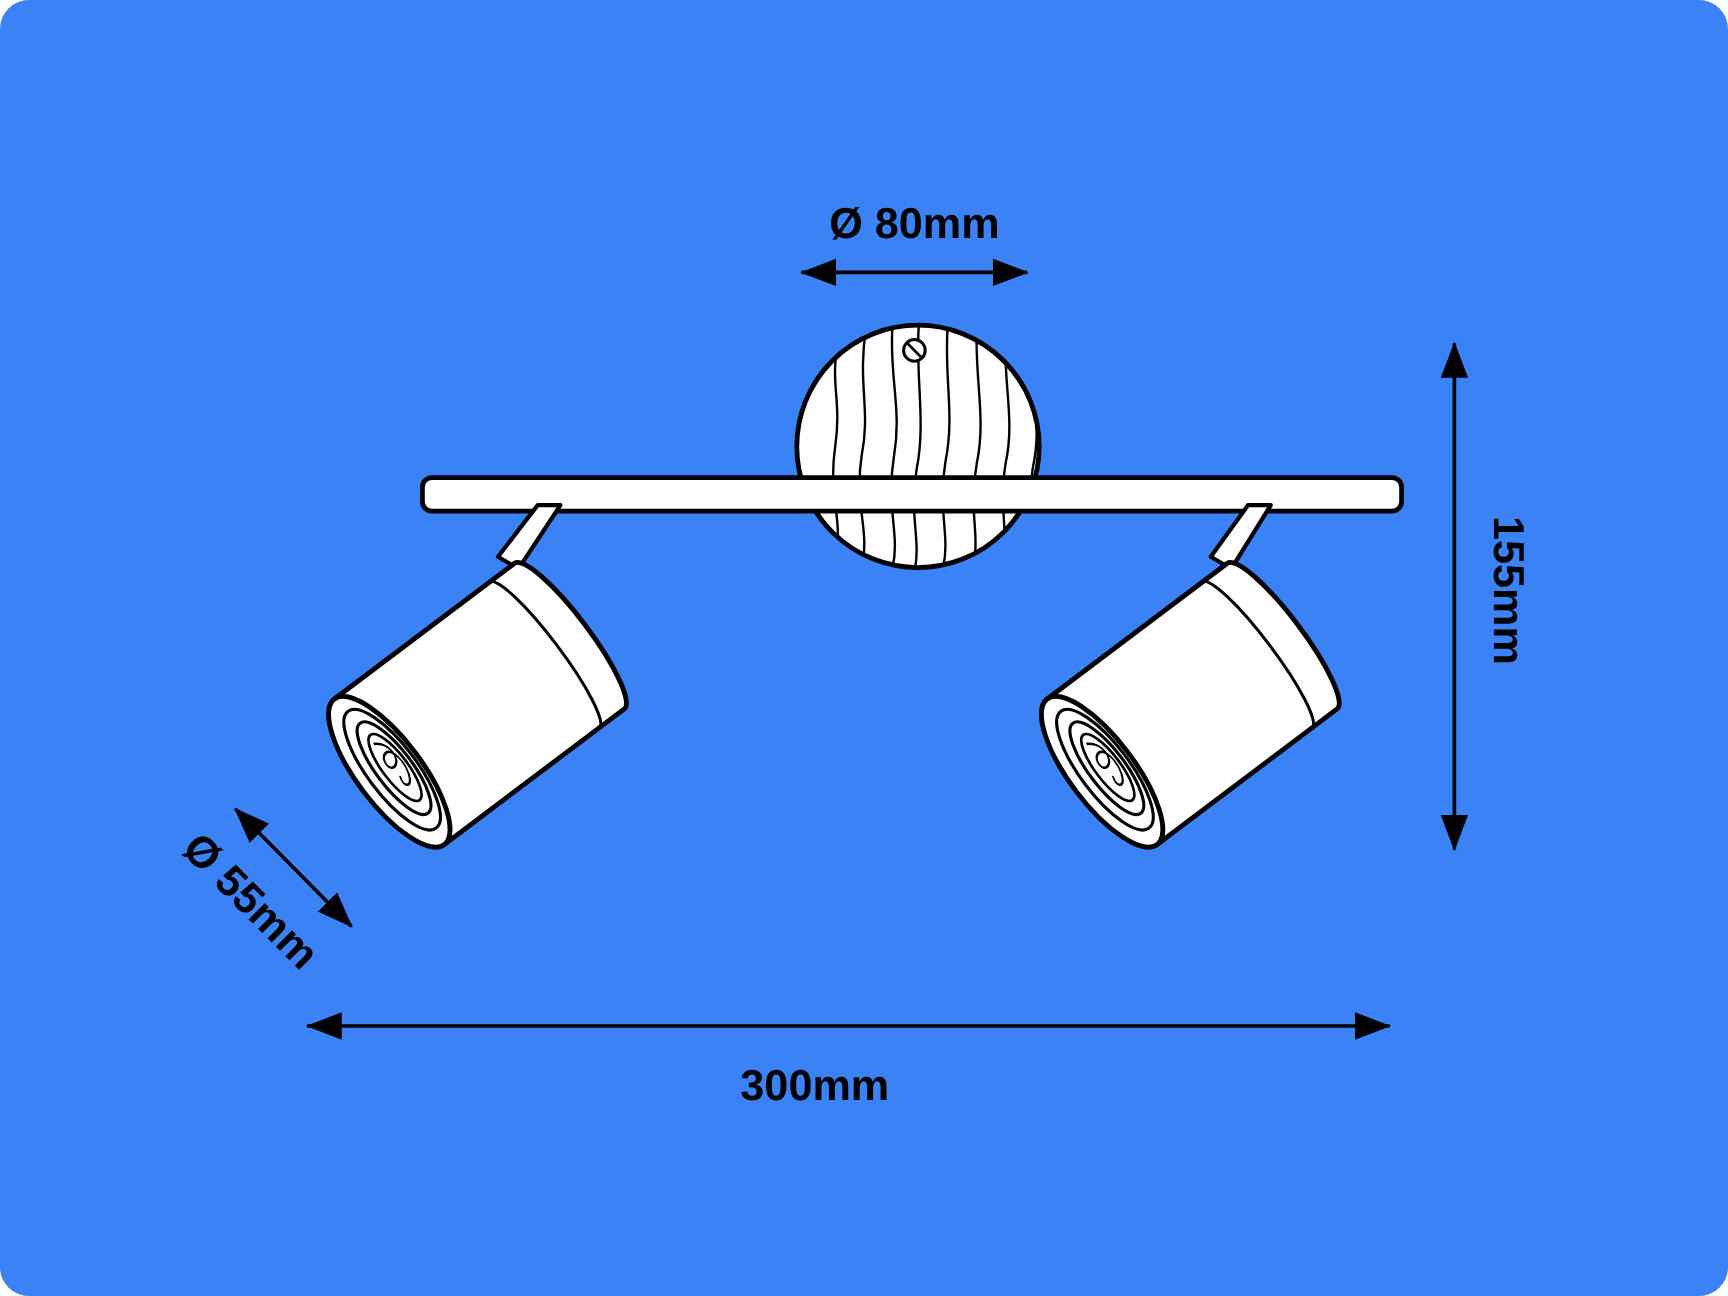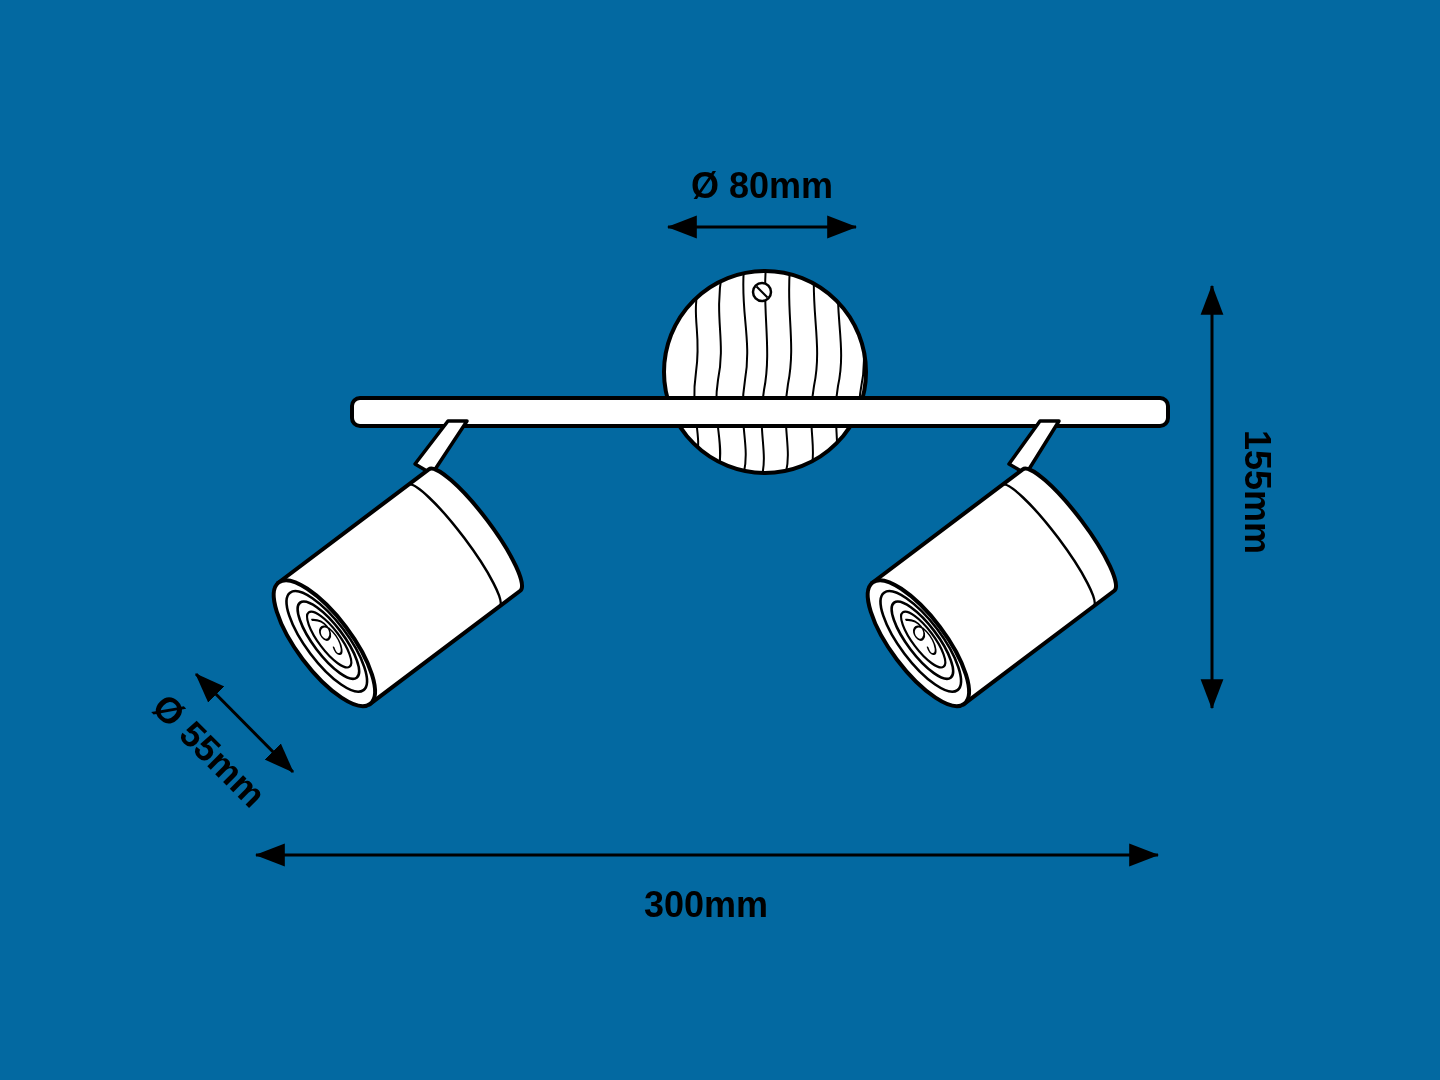--- a/index.html
+++ b/index.html
@@ -5,41 +5,42 @@
   html, body {
     margin: 0;
     padding: 0;
     background: #ffffff;
     font-family: "Liberation Sans", sans-serif;
   }
   .stage {
     position: relative;
     width: 1440px;
     height: 1080px;
-    background: #0369a1;
+    background: #3b82f6;
     overflow: hidden;
     margin: 0 auto;
+    border-radius: 24px;
   }
   .stage svg {
     position: absolute;
     left: 0;
     top: 0;
   }
   .dim-label {
     position: absolute;
     font-weight: 700;
     font-size: 36px;
     color: #000000;
     white-space: nowrap;
     user-select: none;
   }
   .dim-label.canopy  { left: 762px;  top: 186px; transform: translate(-50%,-50%); }
   .dim-label.height  { left: 1257px; top: 492px; transform: translate(-50%,-50%) rotate(90deg); }
   .dim-label.spot    { left: 209px;  top: 751px; transform: translate(-50%,-50%) rotate(45deg); }
-  .dim-label.width   { left: 706px;  top: 905px; transform: translate(-50%,-50%); text-align: center; }
+  .dim-label.width   { left: 679px;  top: 905px; transform: translate(-50%,-50%); text-align: center; }
 </style>
 </head>
 <body>
 
 <div class="stage">
 
   <svg width="1440" height="1080" viewBox="0 0 1440 1080" xmlns="http://www.w3.org/2000/svg">
 
     <defs>
       <marker id="arrow" viewBox="0 0 10 10" refX="9.6" refY="5" markerWidth="10" markerHeight="10" orient="auto-start-reverse">

